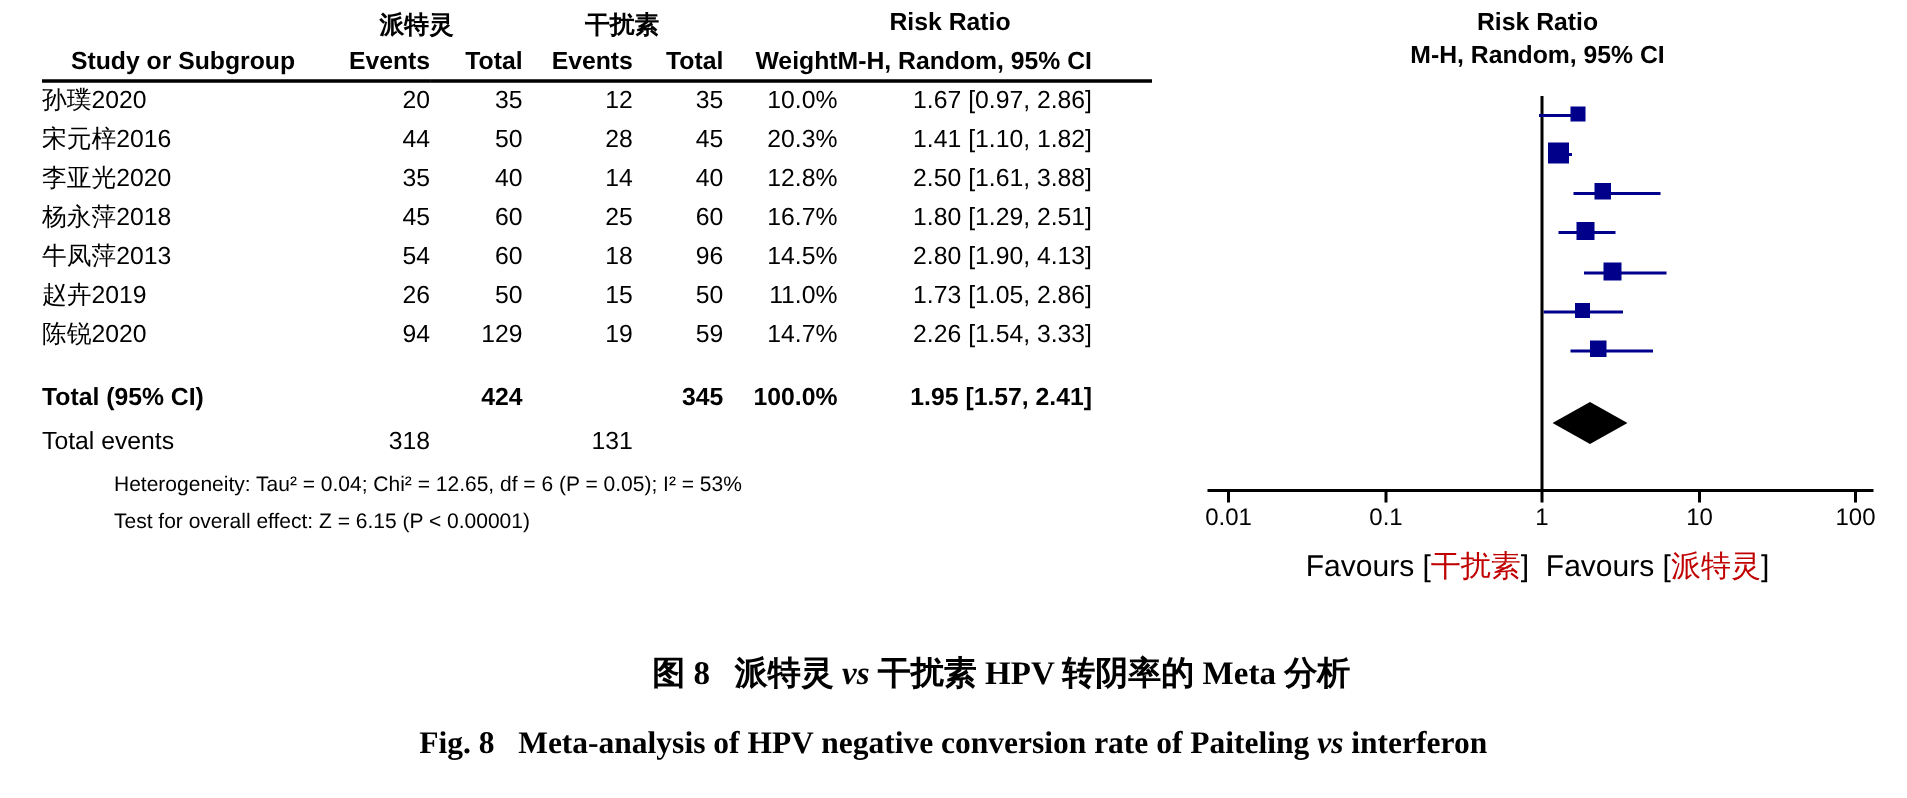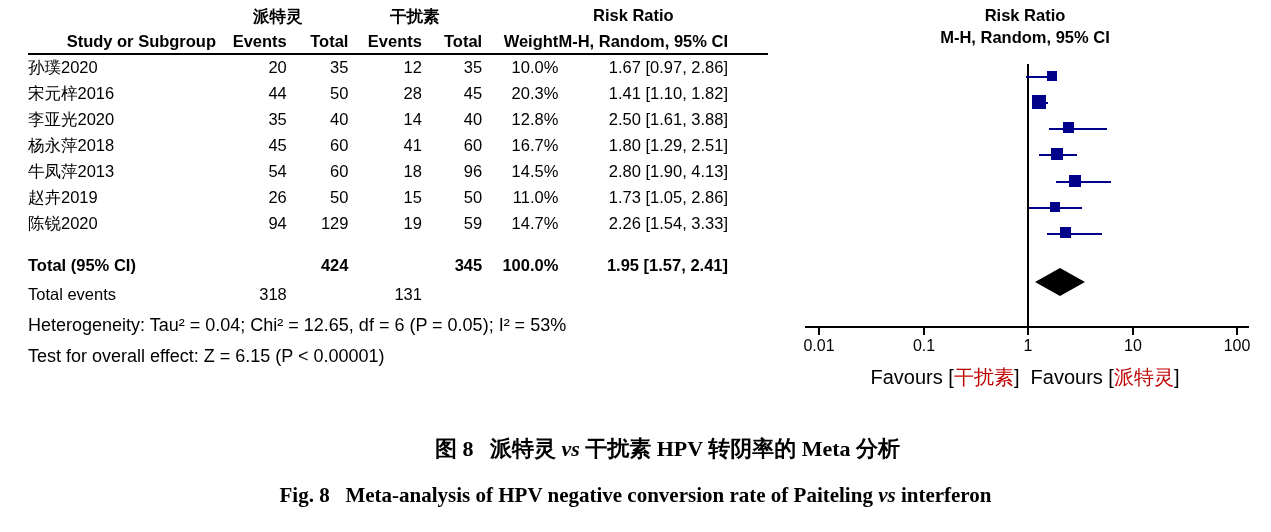--- a/index.html
+++ b/index.html
@@ -48,21 +48,21 @@
     width: 740px;
     font-size: 16.5px;
   }
   table.meta th {
     font-weight: bold;
     text-align: right;
     padding: 0 0 2px 0;
     white-space: nowrap;
     border-bottom: 2px solid #000;
   }
-  table.meta th.lft { text-align: right; }
+  table.meta th.lft { text-align: center; }
   table.meta td {
     text-align: right;
     padding: 1px 0;
     white-space: nowrap;
     line-height: 1.45;
   }
   table.meta td.lft { text-align: left; margin-left: 31px; }
   .c-study  { width: 205px; }
   .c-e1     { width: 78px; }
   .c-t1     { width: 72px; }
@@ -74,23 +74,24 @@
 
   tr.total td {
     font-weight: bold;
     padding-top: 18px;
   }
   tr.totevents td {
     padding-top: 4px;
   }
   .statline {
     margin-top: 4px;
-    font-size: 18px;
+    font-size: 14px;
     line-height: 1.5;
     white-space: nowrap;
+    margin-left: 48px;
   }
 
   
   .plot {
     position: absolute;
     left: 795px;
     top: 6px;
     width: 460px;
     height: 390px;
   }
@@ -235,21 +236,21 @@
           <td>40</td>
           <td>14</td>
           <td>40</td>
           <td>12.8%</td>
           <td class="c-rr">2.50 [1.61, 3.88]</td>
         </tr>
         <tr>
           <td class="lft">杨永萍2018</td>
           <td>45</td>
           <td>60</td>
-          <td>41</td>
+          <td>25</td>
           <td>60</td>
           <td>16.7%</td>
           <td class="c-rr">1.80 [1.29, 2.51]</td>
         </tr>
         <tr>
           <td class="lft">牛凤萍2013</td>
           <td>54</td>
           <td>60</td>
           <td>18</td>
           <td>96</td>

